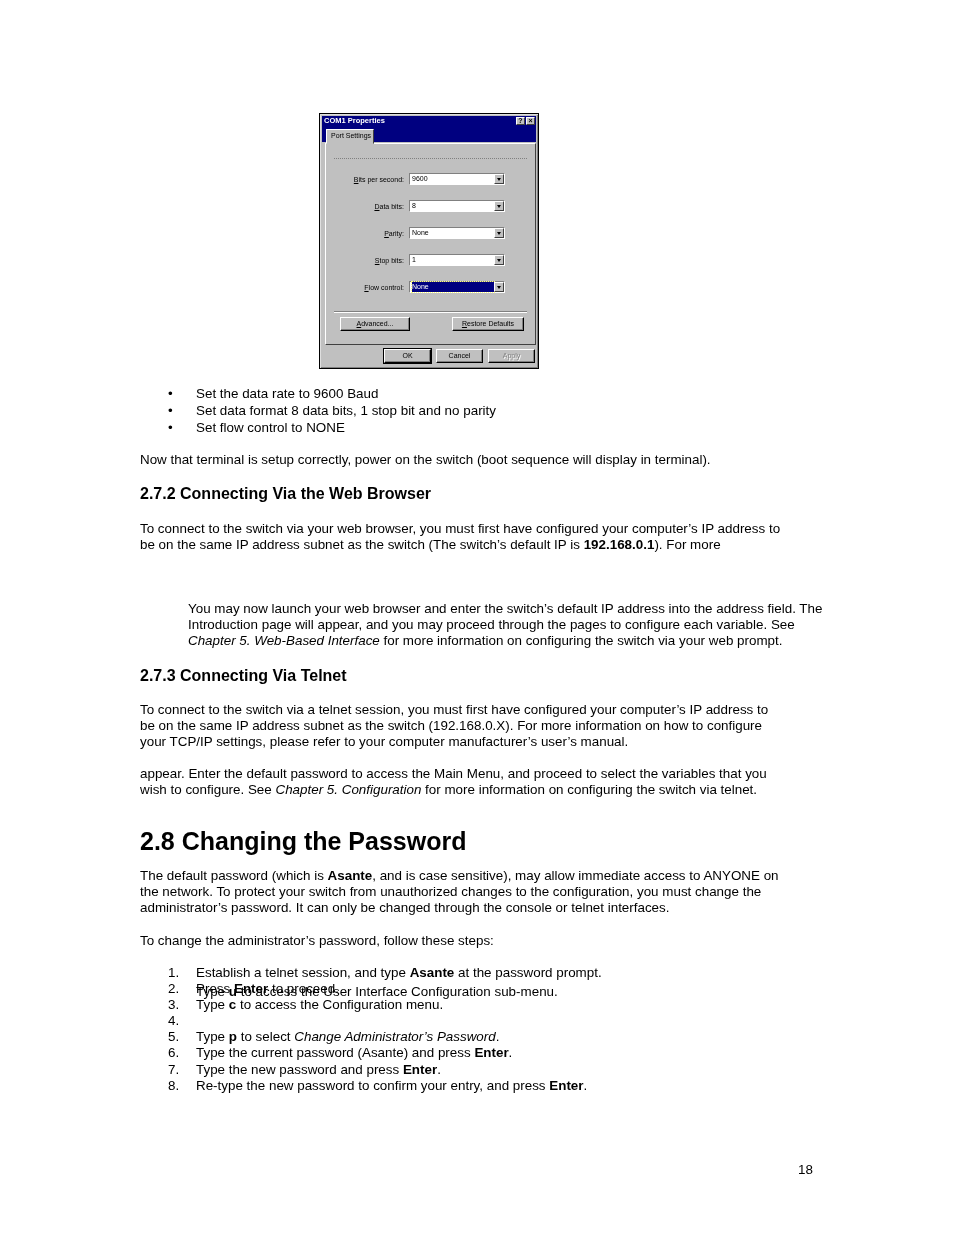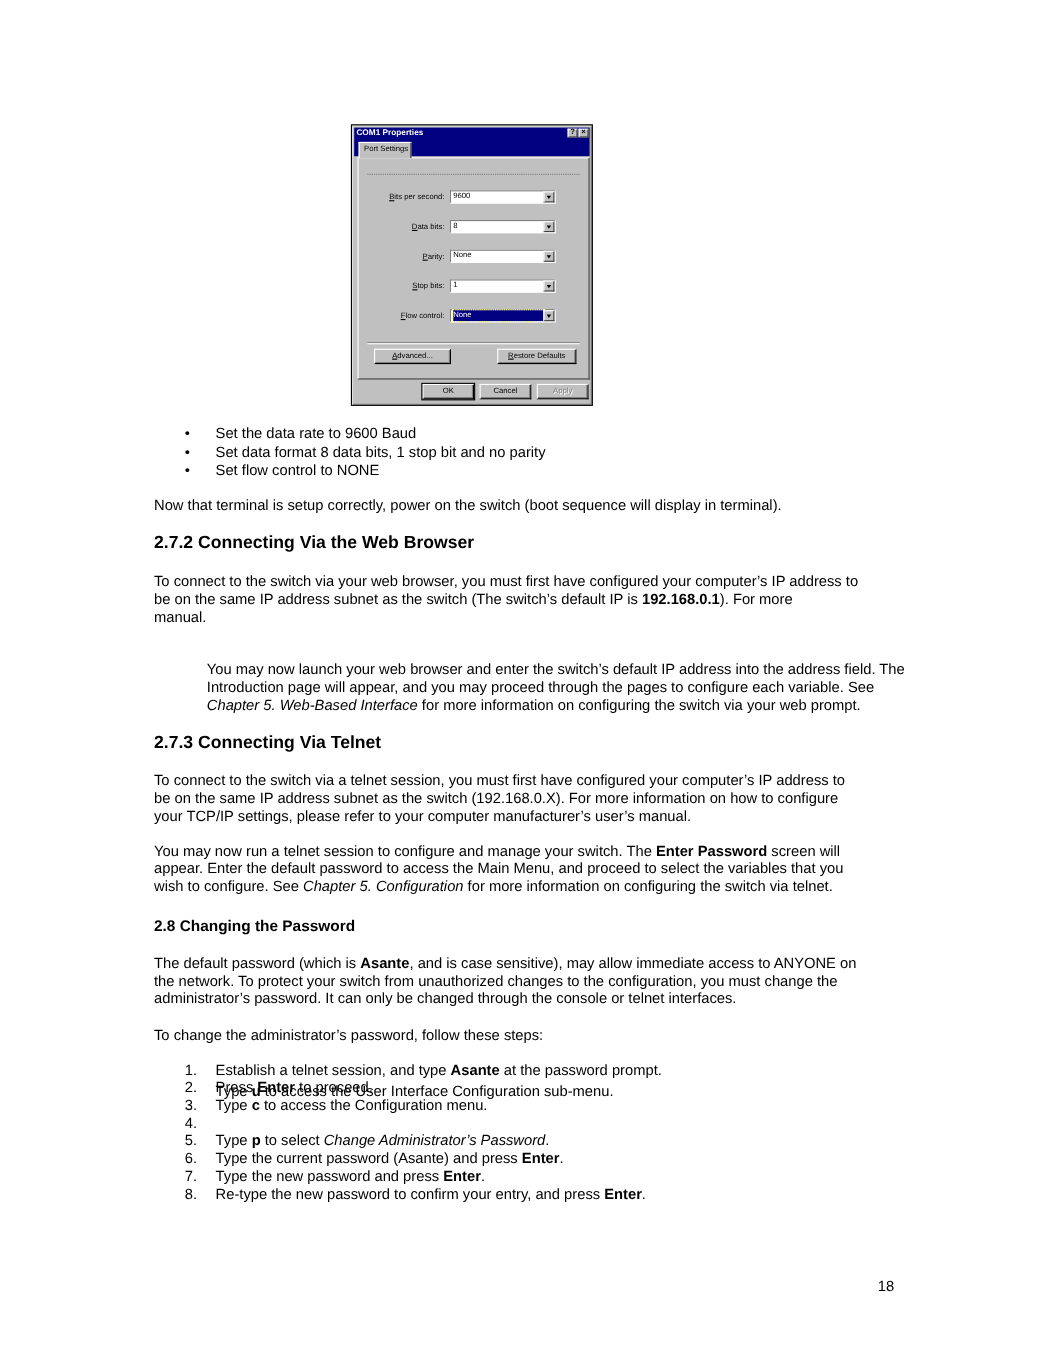--- a/index.html
+++ b/index.html
@@ -37,21 +37,21 @@
          border: 1px solid; border-color: #fff #000 #000 #fff; box-sizing: border-box;
          box-shadow: inset -1px -1px 0 #808080; }
   .btn.default { outline: 1px solid #000; }
   .btn.disabled { color: #808080; text-shadow: 1px 1px 0 #fff; }
 
   
   .bul { left: 168px; }
   .bul-text { left: 196px; }
   .para { left: 140px; width: 680px; }
   .h3 { left: 140px; font-weight: bold; font-size: 16px; line-height: 20px; }
-  .h2 { left: 140px; font-weight: bold; font-size: 14px; line-height: 22px; }
+  .h2 { left: 140px; font-weight: bold; font-size: 25px; line-height: 22px; }
   .num { left: 168px; }
   .step { left: 196px; white-space: nowrap; }
   b { font-weight: bold; }
   i { font-style: italic; }
 </style>
 </head>
 <body>
 
 <div class="abs dlg">
   <div class="dlg-title">
@@ -98,39 +98,37 @@
 <div class="abs bul" style="top:420px;">•</div>
 <div class="abs bul-text" style="top:420px;">Set flow control to NONE</div>
 
 <div class="abs para" style="top:452px;">Now that terminal is setup correctly, power on the switch (boot sequence will display in terminal).</div>
 
 <div class="abs h3" style="top:484px;">2.7.2 Connecting Via the Web Browser</div>
 
 <div class="abs para" style="top:521px;">
   <div>To connect to the switch via your web browser, you must first have configured your computer’s IP address to</div>
   <div><span>be on the same IP address subnet as the switch (The switch’s default IP is </span><b>192.168.0.1</b><span>). For more</span></div>
-  <div>manual.</div>
 </div>
 
 <div class="abs para" style="top:601px;margin-left:48px;">
   <div>You may now launch your web browser and enter the switch’s default IP address into the address field. The</div>
   <div>Introduction page will appear, and you may proceed through the pages to configure each variable. See</div>
   <div><i>Chapter 5. Web-Based Interface</i><span> for more information on configuring the switch via your web prompt.</span></div>
 </div>
 
 <div class="abs h3" style="top:666px;">2.7.3 Connecting Via Telnet</div>
 
 <div class="abs para" style="top:702px;">
   <div>To connect to the switch via a telnet session, you must first have configured your computer’s IP address to</div>
   <div>be on the same IP address subnet as the switch (192.168.0.X). For more information on how to configure</div>
   <div>your TCP/IP settings, please refer to your computer manufacturer’s user’s manual.</div>
 </div>
 
 <div class="abs para" style="top:766px;">
-  <div><span>You may now run a telnet session to configure and manage your switch. The </span><b>Enter Password</b><span> screen will</span></div>
   <div>appear. Enter the default password to access the Main Menu, and proceed to select the variables that you</div>
   <div><span>wish to configure. See </span><i>Chapter 5. Configuration</i><span> for more information on configuring the switch via telnet.</span></div>
 </div>
 
 <div class="abs h2" style="top:830px;">2.8 Changing the Password</div>
 
 <div class="abs para" style="top:868px;">
   <div><span>The default password (which is </span><b>Asante</b><span>, and is case sensitive), may allow immediate access to ANYONE on</span></div>
   <div>the network. To protect your switch from unauthorized changes to the configuration, you must change the</div>
   <div>administrator’s password. It can only be changed through the console or telnet interfaces.</div>

